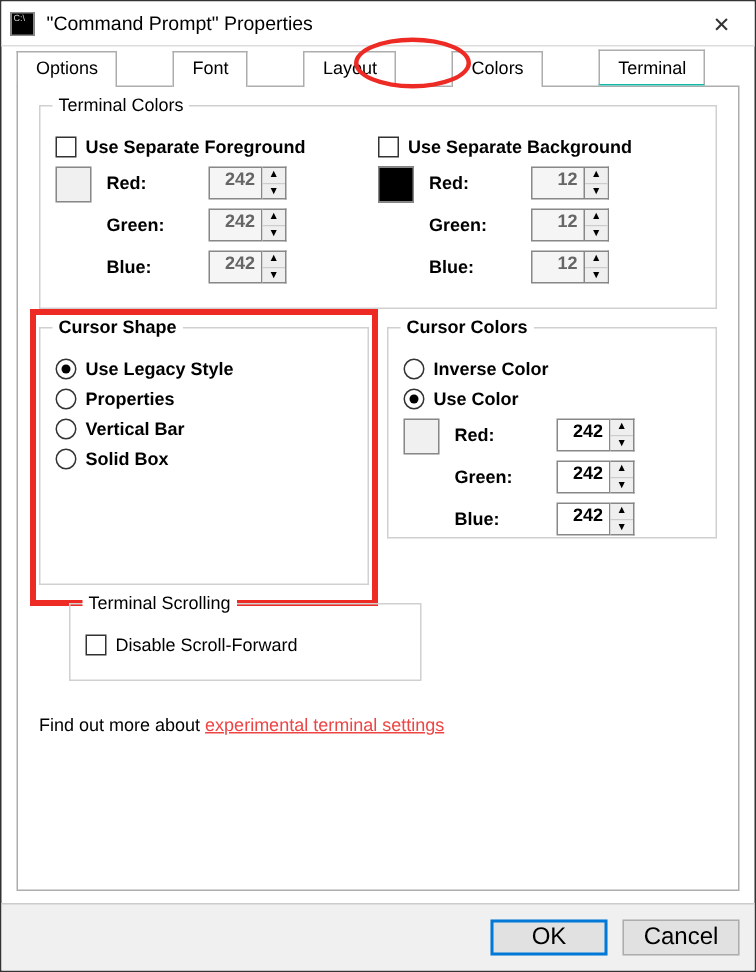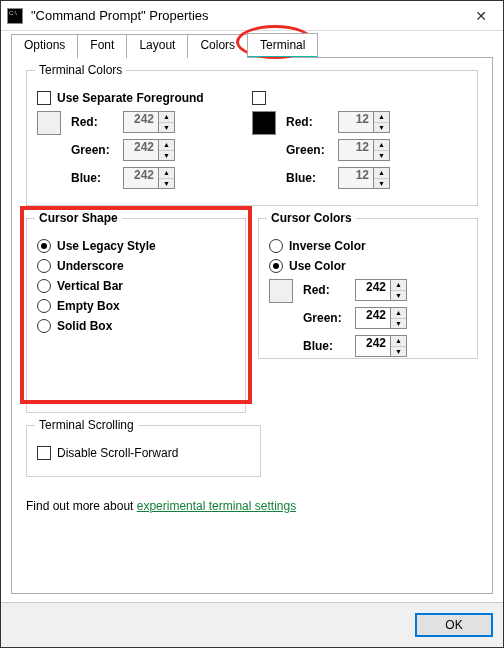--- a/index.html
+++ b/index.html
@@ -138,21 +138,21 @@
     margin-right:6px;
   }
   .swatch.light { background:#f0f0f0; }
   .swatch.dark  { background:#000; }
 
   .rgb-rows { margin-left:30px; }
   .rgb-row {
     display:flex;
     align-items:center;
     margin-bottom:6px;
-    gap:8px;
+    gap:24px;
   }
   .rgb-label { width:44px; }
   .spin {
     display:flex; align-items:stretch; height:22px;justify-content:space-between;
   }
   .spin-input {
     width:36px; border:1px solid #888;
     text-align:right;
     padding:0 4px;
     font-size:12px;
@@ -166,36 +166,36 @@
     border:1px solid #888; border-left:none;
   }
   .spin-btns div{
     flex:1; display:flex; align-items:center; justify-content:center;
     font-size:7px; line-height:1;
     background:#efefef;
     border-bottom:1px solid #ccc;
   }
   .spin-btns div:last-child{border-bottom:none;}
 
-  .link { color:#15803d; text-decoration:underline; cursor:pointer; }
+  .link { color:#ef4444; text-decoration:underline; cursor:pointer; }
 
   .footer {
     border-top:1px solid #ccc;
     padding:10px 10px 10px 10px;
     display:flex;
     justify-content:flex-end;
     gap:10px;
     background:#f0f0f0;
   }
   .btn {
     min-width:78px;
     height:24px;
     border:1px solid #adadad;
     background:#e1e1e1;
-    font-size:12px;
+    font-size:16px;
     display:flex; align-items:center; justify-content:center;
     cursor:pointer;
   }
   .btn.default {
     border:2px solid #0078d7;
     background:#e1e1e1;
   }
 
   
   .annot-oval {
@@ -223,21 +223,21 @@
   <div class="titlebar">
     <div class="titlebar-icon"></div>
     <div class="title-text">"Command Prompt" Properties</div>
     <div class="close-btn">
       <span>✕</span>
     </div>
   </div>
 
   <div class="client">
 
-    <div class="tabstrip" style="position:relative;">
+    <div class="tabstrip" style="position:relative;gap:38px;">
       <div class="tab">Options</div>
       <div class="tab">Font</div>
       <div class="tab">Layout</div>
       <div class="tab">Colors</div>
       <div class="tab active">Terminal</div>
 
       <div class="annot-oval" style="left:225px; top:-8px; width:78px; height:34px;"></div>
     </div>
 
     <div class="tabpanel">
@@ -284,20 +284,21 @@
                       </div>
                   </div>
                 </div>
               </div>
             </div>
           </div>
 
           <div class="col">
             <div class="checkbox-row">
               <div class="check"></div>
+              <span>Use Separate Background</span>
             </div>
             <div style="display:flex;">
               <div class="swatch dark"></div>
               <div class="rgb-rows" style="margin-left:4px;">
                 <div class="rgb-row">
                   <span class="rgb-label">Red:</span>
                   <div class="spin">
                     <div class="spin-input">12</div>
                     <div class="spin-btns">
                         <div>▲</div>
@@ -326,37 +327,33 @@
                   </div>
                 </div>
               </div>
             </div>
           </div>
         </div>
       </div>
 
       <div class="row" style="gap:12px; position:relative;">
         <div class="col" style="position:relative;">
-          <div class="groupbox" style="height:195px;">
+          <div class="groupbox" style="height:172px;">
             <div class="legend">Cursor Shape</div>
             <div class="radio-row">
               <div class="radio selected"></div>
               <span>Use Legacy Style</span>
             </div>
             <div class="radio-row">
               <div class="radio"></div>
-              <span>Underscore</span>
+              <span>Properties</span>
             </div>
             <div class="radio-row">
               <div class="radio"></div>
               <span>Vertical Bar</span>
-            </div>
-            <div class="radio-row">
-              <div class="radio"></div>
-              <span>Empty Box</span>
             </div>
             <div class="radio-row">
               <div class="radio"></div>
               <span>Solid Box</span>
             </div>
           </div>
 
           <div class="annot-rect" style="left:-6px; top:-12px; right:-6px; height:198px;"></div>
         </div>
 
@@ -403,33 +400,34 @@
                         <div>▼</div>
                       </div>
                   </div>
                 </div>
               </div>
             </div>
           </div>
         </div>
       </div>
 
-      <div class="groupbox" style="width:52%;">
+      <div class="groupbox" style="width:52%;margin-left:20px;">
         <div class="legend">Terminal Scrolling</div>
         <div class="checkbox-row">
           <div class="check"></div>
           <span>Disable Scroll-Forward</span>
         </div>
       </div>
 
       <div class="bottom-link-row">
         <span>Find out more about </span><span class="link">experimental terminal settings</span>
       </div>
 
     </div>
 
   </div>
 
   <div class="footer">
     <div class="btn default">OK</div>
+    <div class="btn">Cancel</div>
   </div>
 
 </div>
 
 </body></html>

